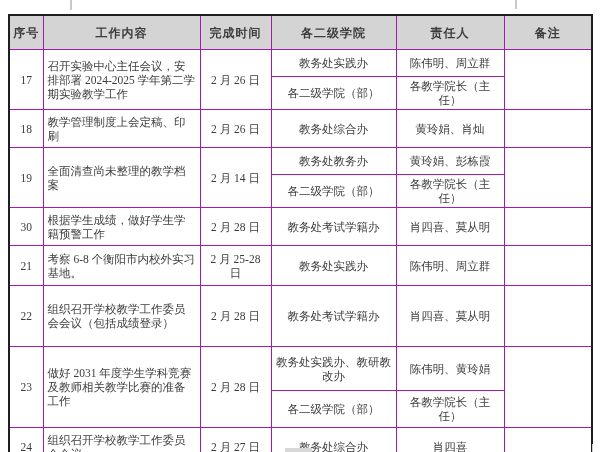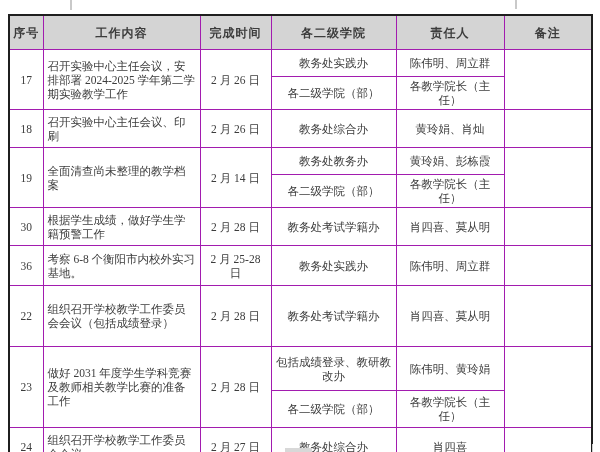--- a/index.html
+++ b/index.html
@@ -73,21 +73,21 @@
     <td>陈伟明、周立群</td>
     <td rowspan="2"></td>
   </tr>
   <tr class="hb">
     <td>各二级学院（部）</td>
     <td>各教学院长（主任）</td>
   </tr>
 
   <tr class="r18">
     <td>18</td>
-    <td class="content">召开实验中心主任会议、印刷</td>
+    <td class="content">教学管理制度上会定稿、印刷</td>
     <td>2 月 26 日</td>
     <td>教务处综合办</td>
     <td>黄玲娟、肖灿</td>
     <td></td>
   </tr>
 
   <tr class="ha">
     <td rowspan="2">19</td>
     <td rowspan="2" class="content">全面清查尚未整理的教学档案</td>
     <td rowspan="2">2 月 14 日</td>
@@ -103,42 +103,42 @@
   <tr class="r20">
     <td>30</td>
     <td class="content">根据学生成绩，做好学生学籍预警工作</td>
     <td>2 月 28 日</td>
     <td>教务处考试学籍办</td>
     <td>肖四喜、莫从明</td>
     <td></td>
   </tr>
 
   <tr class="r21">
-    <td>36</td>
+    <td>21</td>
     <td class="content">考察 6-8 个衡阳市内校外实习基地。</td>
     <td>2 月 25-28 日</td>
     <td>教务处实践办</td>
     <td>陈伟明、周立群</td>
     <td></td>
   </tr>
 
   <tr class="r22">
     <td>22</td>
     <td class="content">组织召开学校教学工作委员会会议（包括成绩登录）</td>
     <td>2 月 28 日</td>
     <td>教务处考试学籍办</td>
     <td>肖四喜、莫从明</td>
     <td></td>
   </tr>
 
   <tr class="r23a">
     <td rowspan="2">23</td>
     <td rowspan="2" class="content">做好 2031 年度学生学科竞赛及教师相关教学比赛的准备工作</td>
     <td rowspan="2">2 月 28 日</td>
-    <td>包括成绩登录、教研教改办</td>
+    <td>教务处实践办、教研教改办</td>
     <td>陈伟明、黄玲娟</td>
     <td rowspan="2"></td>
   </tr>
   <tr class="r23b">
     <td>各二级学院（部）</td>
     <td>各教学院长（主任）</td>
   </tr>
 
   <tr class="r24">
     <td>24</td>

